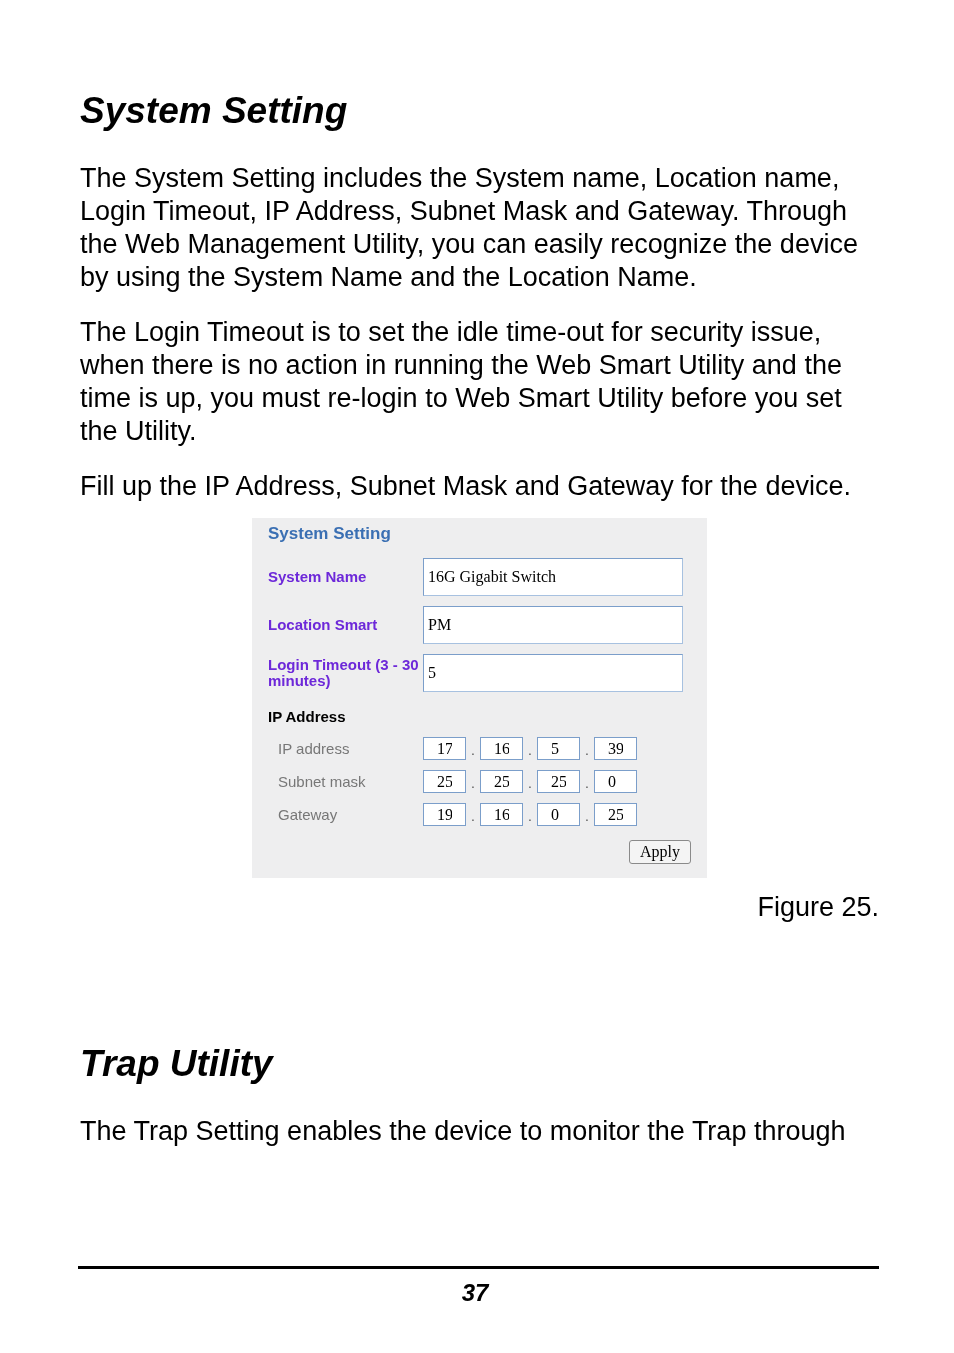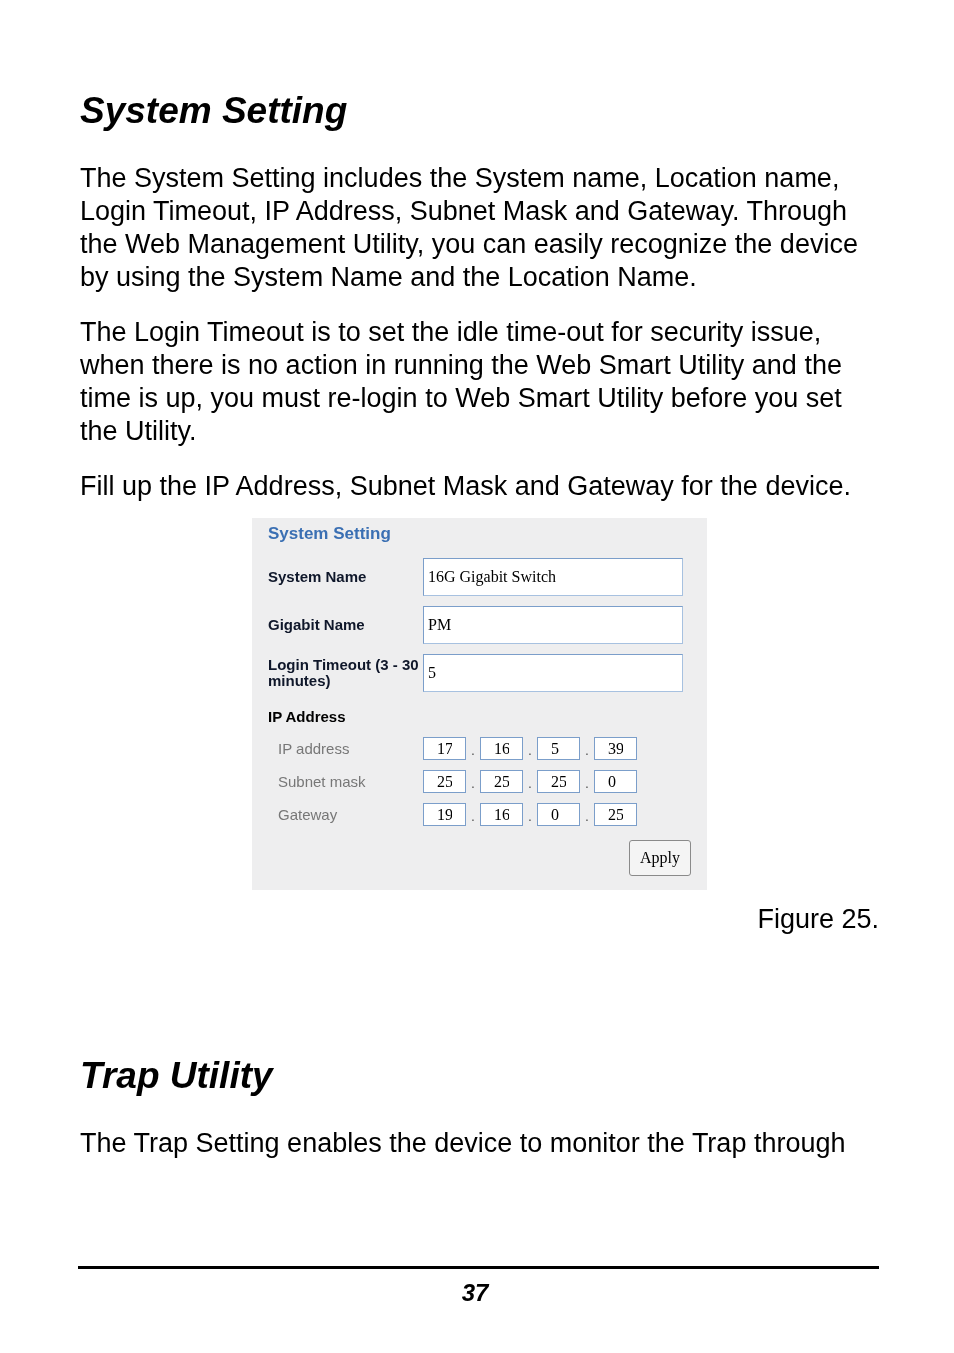--- a/index.html
+++ b/index.html
@@ -38,21 +38,21 @@
       color: #3a6fb3;
       font-weight: bold;
       font-size: 17px;
       margin-bottom: 14px;
     }
     .row { display: flex; align-items: center; margin-bottom: 10px; }
     .row .lbl {
       width: 155px;
       font-size: 15px;
       font-weight: bold;
-      color: #0f172a;
+      color: #6d28d9;
       line-height: 1.1;
     }
     .row .lbl.sub {
       font-weight: normal;
       color: #777;
       padding-left: 10px;
     }
     .txt {
       font-family: "Times New Roman", serif;
       font-size: 16px;
@@ -86,21 +86,21 @@
       font-weight: bold;
       margin: 16px 0 12px 0;
     }
     .apply-row { display: flex; justify-content: flex-end; margin-top: 14px; }
     .apply-btn {
       font-family: "Times New Roman", serif;
       font-size: 16px;
       background: #f4f4f4;
       border: 1px solid #8a8a8a;
       border-radius: 3px;
-      padding: 8px 10px;
+      padding: 2px 10px;
       cursor: pointer;
     }
     .caption {
       text-align: right;
       font-size: 27px;
       margin-bottom: 120px;
     }
     .footer-line {
       position: absolute;
       left: 78px;
@@ -129,21 +129,21 @@
 <div class="figure-wrap">
   <div class="panel">
     <div class="panel-title">System Setting</div>
 
     <div class="row">
       <div class="lbl">System Name</div>
       <input class="txt wide" value="16G Gigabit Switch" style="">
     </div>
 
     <div class="row">
-      <div class="lbl">Gigabit Name</div>
+      <div class="lbl">Location Smart</div>
       <input class="txt wide" value="PM" style="">
     </div>
 
     <div class="row">
       <div class="lbl">Login Timeout (3 - 30 minutes)</div>
       <input class="txt wide" value="5" style="">
     </div>
 
     <div class="subhead">IP Address</div>
 

